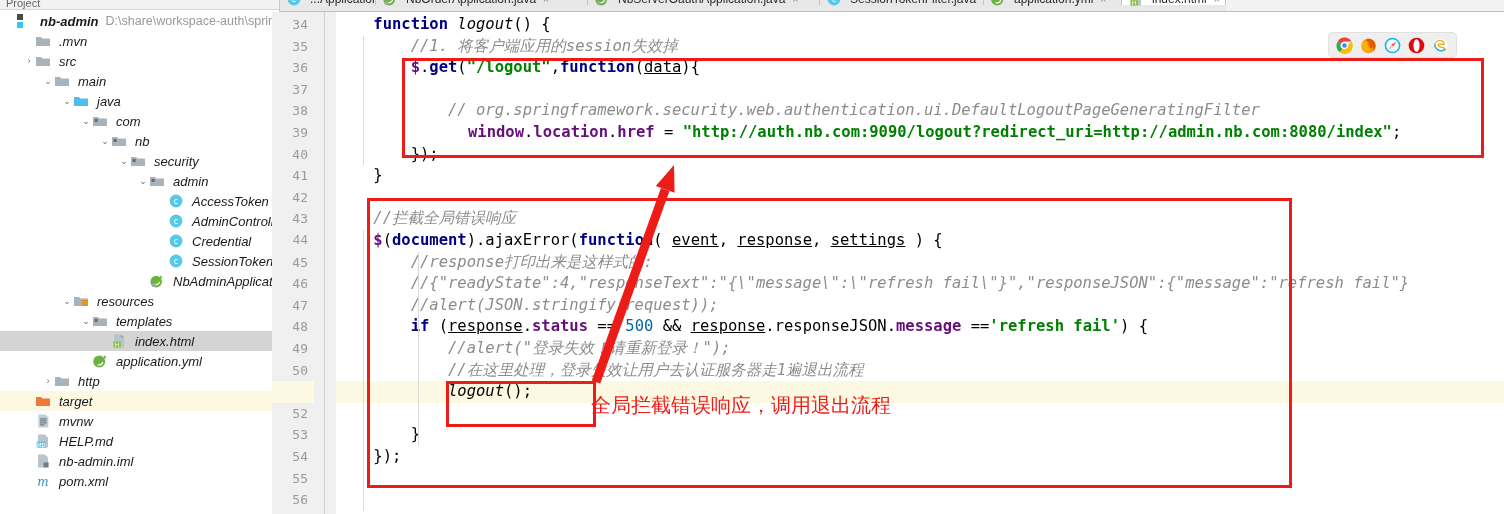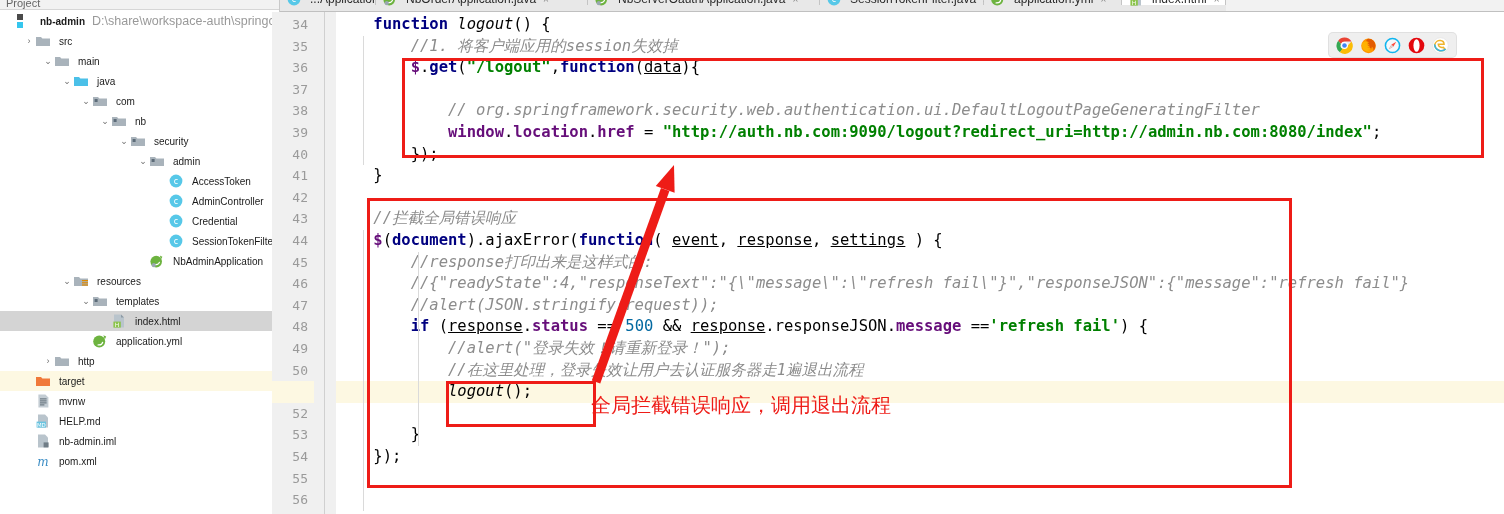--- a/index.html
+++ b/index.html
@@ -56,21 +56,21 @@
     font-size: 13px; color: #1a1a1a; white-space: nowrap;
     padding-right: 4px;
   }
   .trow.sel-grey { background: #d4d4d4; }
   .trow.sel-yellow { background: #fdf8e2; }
   .twist {
     width: 12px; flex: none; text-align: center;
     color: #6e6e6e; font-size: 9px; line-height: 1;
   }
   .ticon-box { width: 16px; height: 16px; flex: none; margin-right: 4px; display:block; }
-  .tlabel { font-size: 10px; }
+  .tlabel { font-size: 13px; font-style: italic; }
   .tlabel.bold { font-weight: bold; }
   .tpath { color: #999; font-size: 12.5px; margin-left: 7px; }
 
   
   .editor {
     position: absolute; left: 272px; top: 12px; width: 1372px; height: 502px;
     background: #ffffff; overflow: hidden;
   }
   .gutter {
     position: absolute; left: 0; top: 0; width: 42px; height: 502px;
@@ -243,20 +243,29 @@
         <div class="trow" style="padding-left: 4px;">
           <span class="twist"></span>
           <span style="display: block; flex: 0 0 auto; margin-right: 4px;">
             <svg class="ticon-box" width="16" height="16" viewBox="0 0 16 16">
               <rect x="1" y="1" width="6" height="6" fill="#4a4a4a"></rect>
               <rect x="1" y="9" width="6" height="6" fill="#35c6ee"></rect>
             </svg>
           </span>
           <span class="tlabel bold">nb-admin</span>
           <span class="tpath">D:\share\workspace-auth\springclo</span>
+        </div>
+        <div class="trow" style="padding-left: 23px;">
+          <span class="twist"></span>
+          <span style="display: block; flex: 0 0 auto; margin-right: 4px;">
+            <svg class="ticon-box" width="16" height="16" viewBox="0 0 16 16">
+              <path d="M1 4h5l1.4 1.6H15V13H1z" fill="#a9b3bb"></path>
+            </svg>
+          </span>
+          <span class="tlabel">.mvn</span>
         </div>
         <div class="trow" style="padding-left: 23px;">
           <span class="twist">›</span>
           <span style="display: block; flex: 0 0 auto; margin-right: 4px;">
             <svg class="ticon-box" width="16" height="16" viewBox="0 0 16 16">
               <path d="M1 4h5l1.4 1.6H15V13H1z" fill="#a9b3bb"></path>
             </svg>
           </span>
           <span class="tlabel">src</span>
         </div>
@@ -484,21 +493,21 @@
         <div class="lnum" style="top: 2px;">34</div>
         <div class="lnum" style="top: 23.6px;">35</div>
         <div class="lnum" style="top: 45.2px;">36</div>
         <div class="lnum" style="top: 66.8px;">37</div>
         <div class="lnum" style="top: 88.4px;">38</div>
         <div class="lnum" style="top: 110px;">39</div>
         <div class="lnum" style="top: 131.6px;">40</div>
         <div class="lnum" style="top: 153.2px;">41</div>
         <div class="lnum" style="top: 174.8px;">42</div>
         <div class="lnum" style="top: 196.4px;">43</div>
-        <div class="lnum" style="top: 218px;">44</div>
+        <div class="lnum" style="top: 218px; font-family: Liberation Mono, monospace;">44</div>
         <div class="lnum" style="top: 239.6px;">45</div>
         <div class="lnum" style="top: 261.2px;">46</div>
         <div class="lnum" style="top: 282.8px;">47</div>
         <div class="lnum" style="top: 304.4px;">48</div>
         <div class="lnum" style="top: 326px;">49</div>
         <div class="lnum" style="top: 347.6px;">50</div>
         <div class="lnum cur" style="top: 369.2px;">51</div>
         <div class="lnum" style="top: 390.8px;">52</div>
         <div class="lnum" style="top: 412.4px;">53</div>
         <div class="lnum" style="top: 434px;">54</div>
@@ -566,21 +575,21 @@
         <div style="position: absolute; left: 52px; top: 0px; width: 1px; height: 502px; background: rgb(216, 216, 216);"></div>
       </div>
     <div class="foldline"></div>
     <div class="codearea" id="codearea">
         <div class="hl-row" style="top: 369.2px;"></div>
         <div class="cline" style="top: 2px;"><span class="p">    </span><span class="k">function </span><span class="fn">logout</span><span class="p">() {</span></div>
         <div class="cline" style="top: 23.6px;"><span class="p">        </span><span class="cm">//1. 将客户端应用的session失效掉</span></div>
         <div class="cline" style="top: 45.2px;"><span class="p">        </span><span class="fld">$</span><span class="p">.</span><span class="k">get</span><span class="p">(</span><span class="str">"/logout"</span><span class="p">,</span><span class="k">function</span><span class="p">(</span><span class="prm">data</span><span class="p">){</span></div>
         <div class="cline" style="top: 66.8px;"><span class="p">            </span></div>
         <div class="cline" style="top: 88.4px;"><span class="p">            </span><span class="cm">// org.springframework.security.web.authentication.ui.DefaultLogoutPageGeneratingFilter</span></div>
-        <div class="cline" style="top: 110px;"><span class="p">            </span><span class="fld">window</span><span class="p">.</span><span class="fld">location</span><span class="p">.</span><span class="fld">href</span><span class="p"> = </span><span class="str">"http://auth.nb.com:9090/logout?redirect_uri=http://admin.nb.com:8080/index"</span><span class="p">;</span></div>
+        <div class="cline" style="top: 110px; margin-left: 20px;"><span class="p">            </span><span class="fld">window</span><span class="p">.</span><span class="fld">location</span><span class="p">.</span><span class="fld">href</span><span class="p"> = </span><span class="str">"http://auth.nb.com:9090/logout?redirect_uri=http://admin.nb.com:8080/index"</span><span class="p">;</span></div>
         <div class="cline" style="top: 131.6px;"><span class="p">        });</span></div>
         <div class="cline" style="top: 153.2px;"><span class="p">    }</span></div>
         <div class="cline" style="top: 174.8px;"><span class="p"></span></div>
         <div class="cline" style="top: 196.4px;"><span class="p">    </span><span class="cm">//拦截全局错误响应</span></div>
         <div class="cline" style="top: 218px;"><span class="p">    </span><span class="fld">$</span><span class="p">(</span><span class="k">document</span><span class="p">).</span><span class="p">ajaxError</span><span class="p">(</span><span class="k">function</span><span class="p">( </span><span class="prm">event</span><span class="p">, </span><span class="prm">response</span><span class="p">, </span><span class="prm">settings</span><span class="p"> ) {</span></div>
         <div class="cline" style="top: 239.6px;"><span class="p">        </span><span class="cm">//response打印出来是这样式的:</span></div>
         <div class="cline" style="top: 261.2px;"><span class="p">        </span><span class="cm">//{"readyState":4,"responseText":"{\"message\":\"refresh fail\"}","responseJSON":{"message":"refresh fail"}</span></div>
         <div class="cline" style="top: 282.8px;"><span class="p">        </span><span class="cm">//alert(JSON.stringify(request));</span></div>
         <div class="cline" style="top: 304.4px;"><span class="p">        </span><span class="k">if </span><span class="p">(</span><span class="prm">response</span><span class="p">.</span><span class="fld">status</span><span class="p"> == </span><span class="num">500</span><span class="p"> &amp;&amp; </span><span class="prm">response</span><span class="p">.</span><span class="p">responseJSON</span><span class="p">.</span><span class="fld">message</span><span class="p"> ==</span><span class="str">'refresh fail'</span><span class="p">) {</span></div>
         <div class="cline" style="top: 326px;"><span class="p">            </span><span class="cm">//alert("登录失效！请重新登录！");</span></div>

